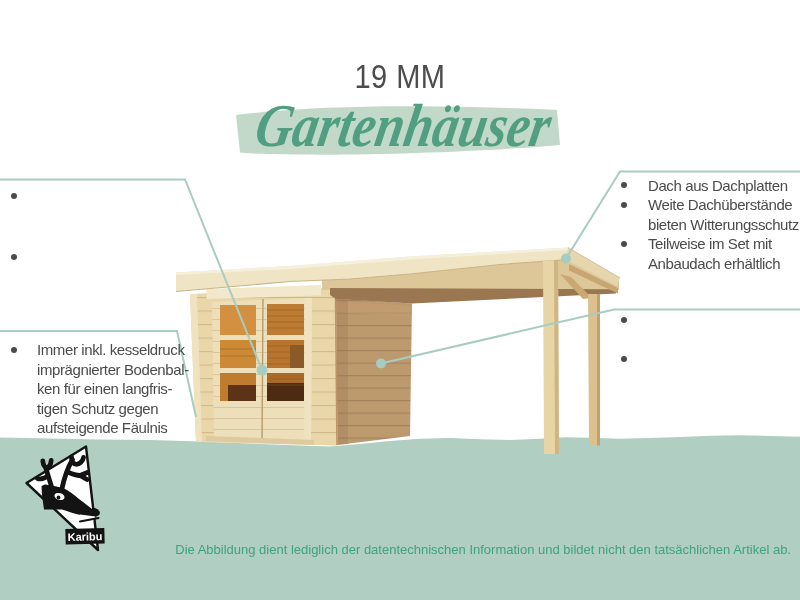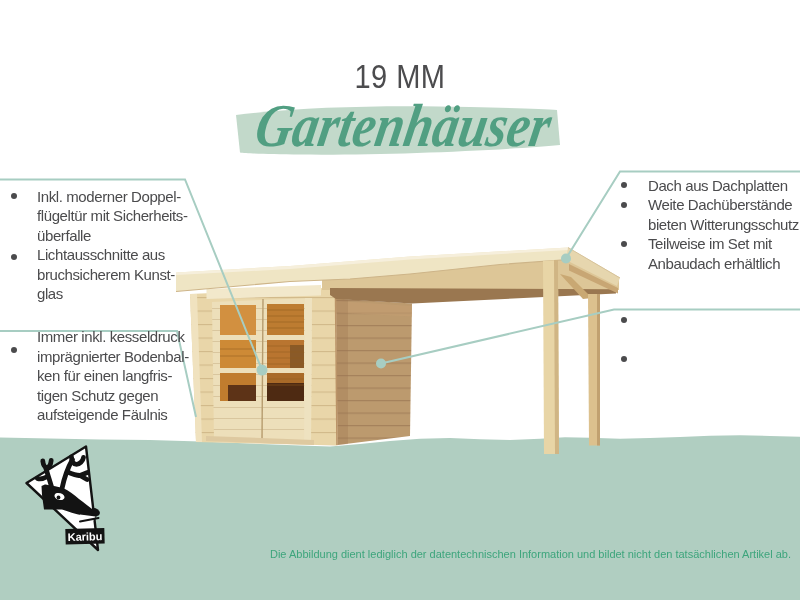--- a/index.html
+++ b/index.html
@@ -2,21 +2,21 @@
 <html><head>
 <meta charset="utf-8">
 <style>
   html,body{margin:0;padding:0;}
   #page{position:relative;width:800px;height:600px;background:#ffffff;overflow:hidden;
         font-family:"Liberation Sans",sans-serif;}
   .blk{position:absolute;color:#4b4b4d;font-size:15px;line-height:19.5px;letter-spacing:-0.4px;white-space:nowrap;}
   .bullet{position:absolute;width:6px;height:6px;border-radius:50%;background:#4b4b4d;}
   #h19{position:absolute;top:58px;left:0;width:800px;text-align:center;
        font-size:33px;color:#4c4c4e;letter-spacing:0.5px;font-weight:400;transform:scaleX(0.88);}
-  #disc{position:absolute;top:541.5px;right:9px;color:#3da57c;font-size:11px;letter-spacing:0px;margin-top:6px;}
+  #disc{position:absolute;top:541.5px;right:9px;color:#3da57c;font-size:13px;letter-spacing:0px;}
 </style>
 </head>
 <body>
 <div id="page">
 
 <svg id="art" width="800" height="600" viewBox="0 0 800 600" style="position:absolute;left:0;top:0;">
 <defs>
   <pattern id="planksF" width="8" height="13.5" patternUnits="userSpaceOnUse">
     <rect width="8" height="13.5" fill="#e9d6a9"></rect>
     <rect y="0" width="8" height="1.1" fill="#d2ba8b"></rect>
@@ -156,25 +156,23 @@
 <g transform="rotate(-1.5 85 536)">
 <rect x="65.5" y="528.5" width="39" height="15.5" fill="#131313"></rect>
 <text x="85" y="540.5" text-anchor="middle" font-family="Liberation Sans, sans-serif" font-size="11" font-weight="bold" fill="#ffffff">Karibu</text>
 </g>
 </svg>
 
 <div id="h19">19 MM</div>
 
 <div class="bullet" style="left:11px;top:193px;"></div>
 <div class="bullet" style="left:11px;top:254px;"></div>
-<div class="blk" style="left:37px;top:186.5px;">Inkl. moderner Doppel-<br>
-flügeltür mit Sicherheits-<br>überfalle<br>Lichtausschnitte aus<br>bruchsicherem Kunst-<br>glas</div>
 
 <div class="bullet" style="left:11px;top:347px;"></div>
-<div class="blk" style="left:37px;top:327px;">Immer inkl. kesseldruck<br>
+<div class="blk" style="left:37px;top:340px;">Immer inkl. kesseldruck<br>
 imprägnierter Bodenbal-<br>ken für einen langfris-<br>tigen Schutz gegen<br>aufsteigende Fäulnis</div>
 
 <div class="bullet" style="left:621px;top:182px;"></div>
 <div class="bullet" style="left:621px;top:202px;"></div>
 <div class="bullet" style="left:621px;top:241px;"></div>
 <div class="blk" style="left:648px;top:175.5px;">Dach aus Dachplatten<br>
 Weite Dachüberstände<br>bieten Witterungsschutz<br>Teilweise im Set mit<br>Anbaudach erhältlich</div>
 
 <div class="bullet" style="left:621px;top:317px;"></div>
 <div class="bullet" style="left:621px;top:356px;"></div>

